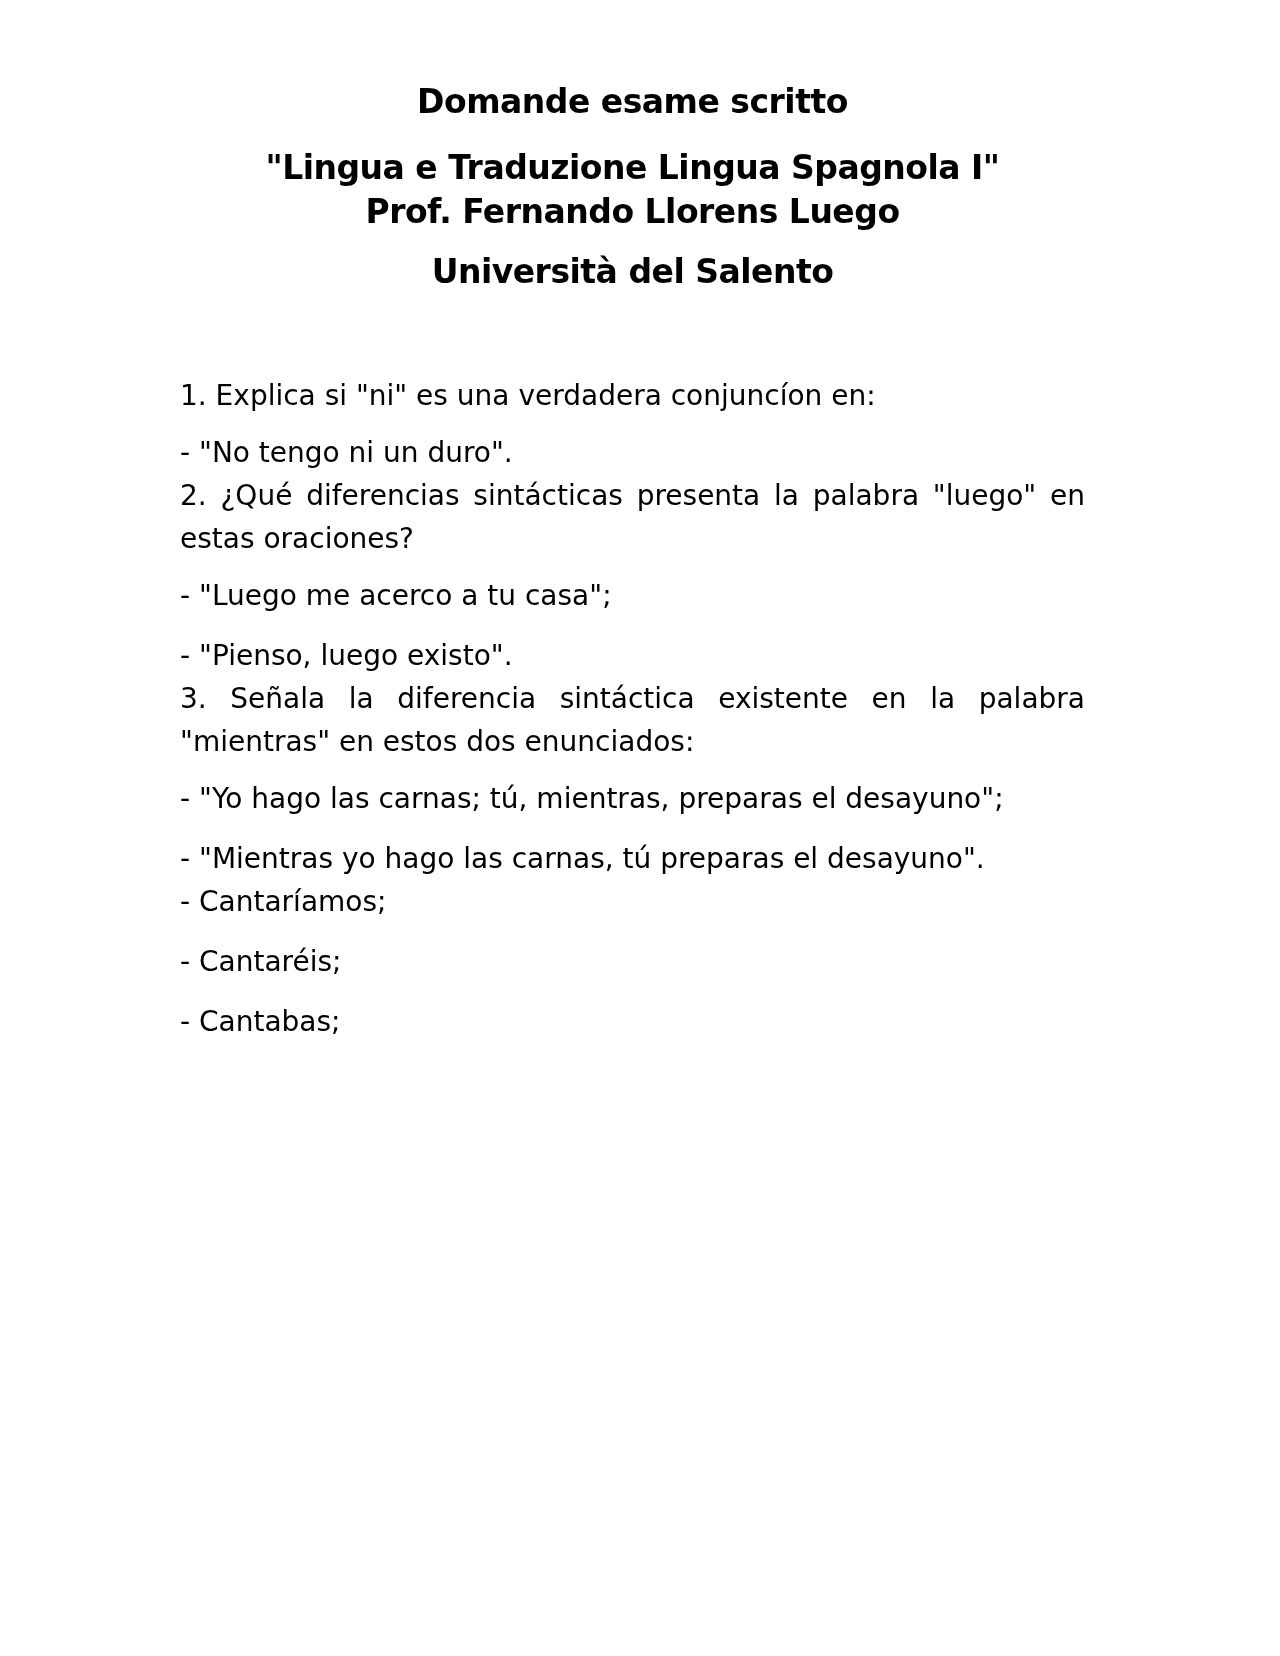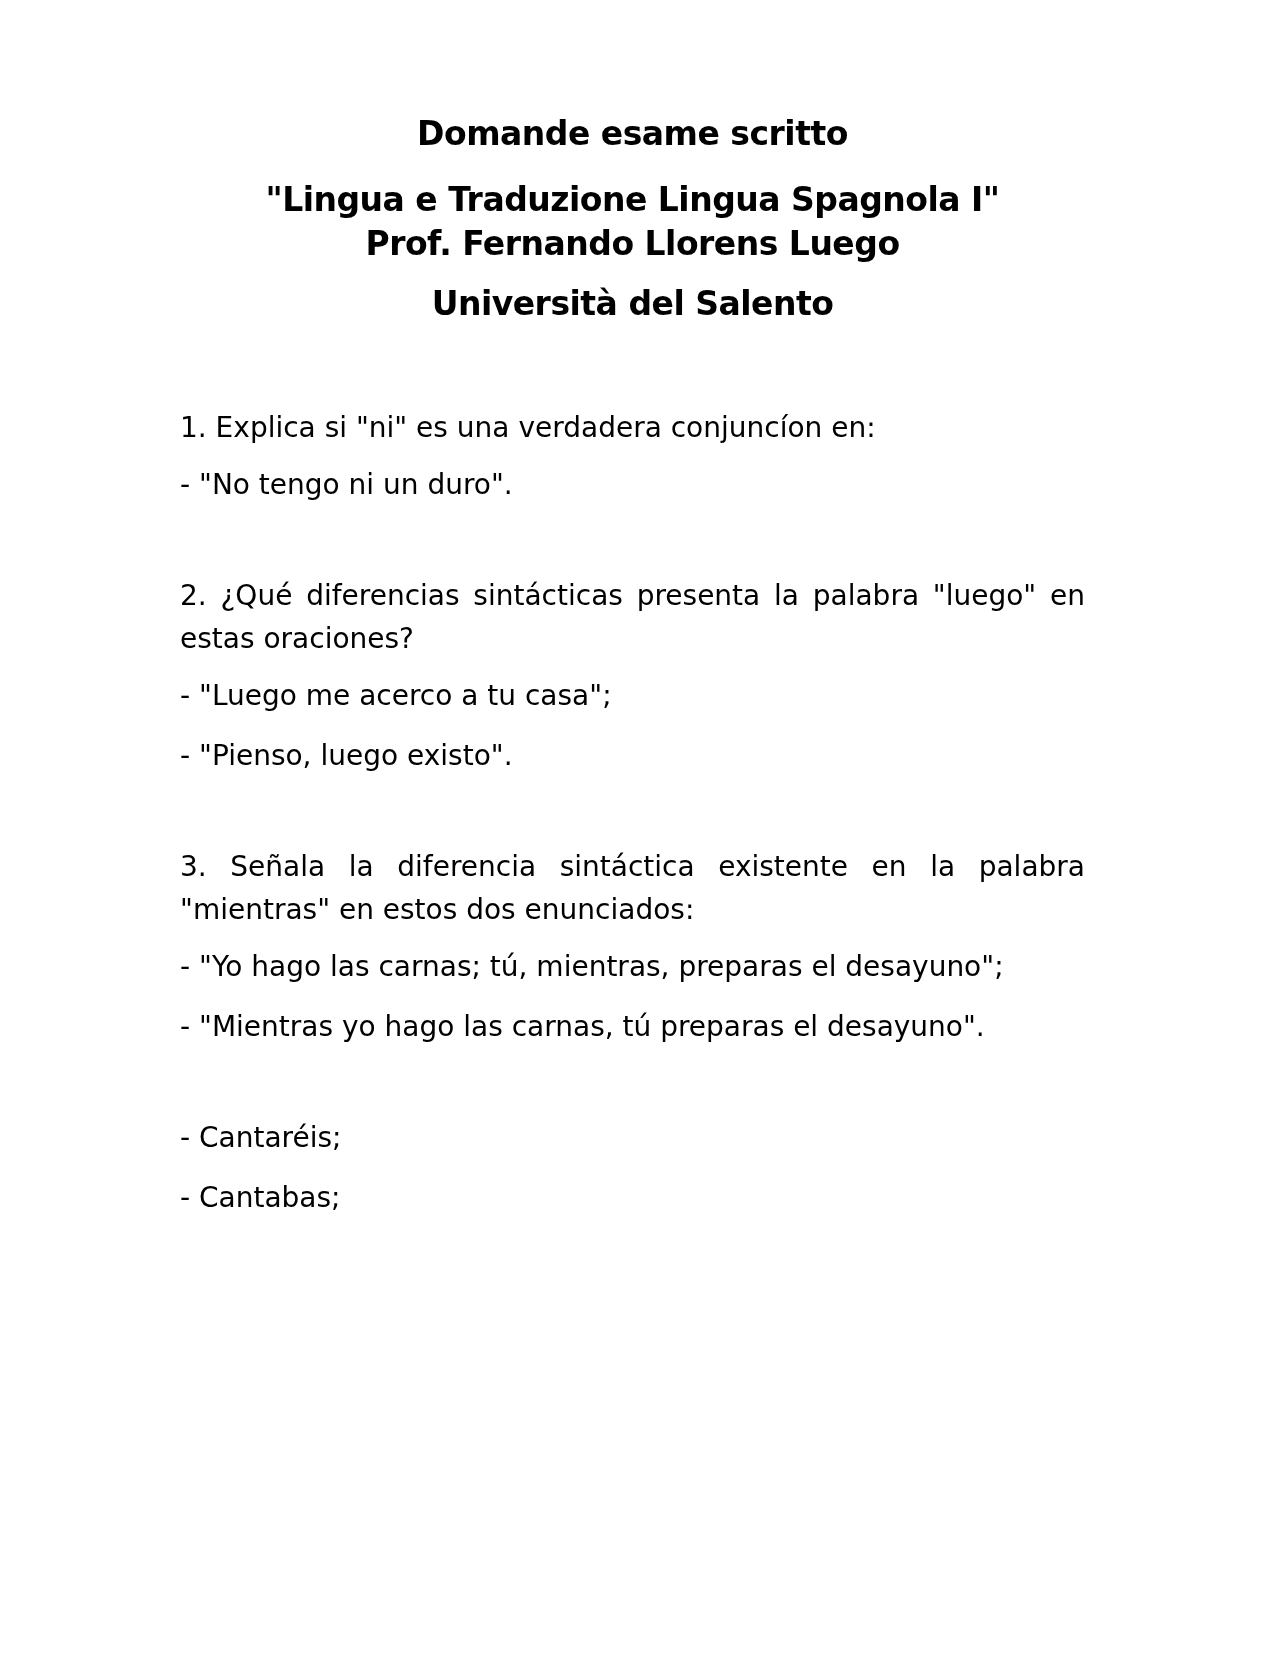--- a/index.html
+++ b/index.html
@@ -11,37 +11,37 @@
     width: 1280px;
     height: 1656px;
     color: #000000;
     font-family: "DejaVu Sans", "Liberation Sans", sans-serif;
     overflow: hidden;
   }
   .page {
     box-sizing: border-box;
     width: 1280px;
     height: 1656px;
-    padding: 112px 195px 0 180px;
+    padding: 80px 195px 0 180px;
     background: #ffffff;
   }
   .doc-title,
   .course-title,
   .institution {
     font-size: 33px;
     font-weight: bold;
     text-align: center;
     line-height: 44px;
     letter-spacing: -0.5px;
   }
   .doc-title   { margin: 0 0 22px 0; }
   .course-title{ margin: 0 0 16px 0; font-weight: bold; }
   .institution { margin: 8px; }
   .questions   { margin-top: 80px; }
-  .question + .question { margin-top: 68px; }
+  .question + .question { }
   .question p {
     font-size: 28px;
     line-height: 43px;
     margin: 0 0 14px 0;
   }
   .question p.prompt {
     text-align: justify;
     margin-bottom: 14px;
   }
   .question p.item {
@@ -73,18 +73,19 @@
         <p class="item">- "Pienso, luego existo".</p>
       </section>
 
   <section class="question">
     <p class="prompt">3. Señala la diferencia sintáctica existente en la palabra "mientras" en estos dos enunciados:</p>
   <p class="item">- "Yo hago las carnas; tú, mientras, preparas el desayuno";</p>
         <p class="item">- "Mientras yo hago las carnas, tú preparas el desayuno".</p>
       </section>
 
   <section class="question">
+  <p class="item">- Cantaríamos;</p>
         <p class="item">- Cantaréis;</p>
         <p class="item">- Cantabas;</p>
       </section>
 </section>
 
 </div>
 
 </body></html>

